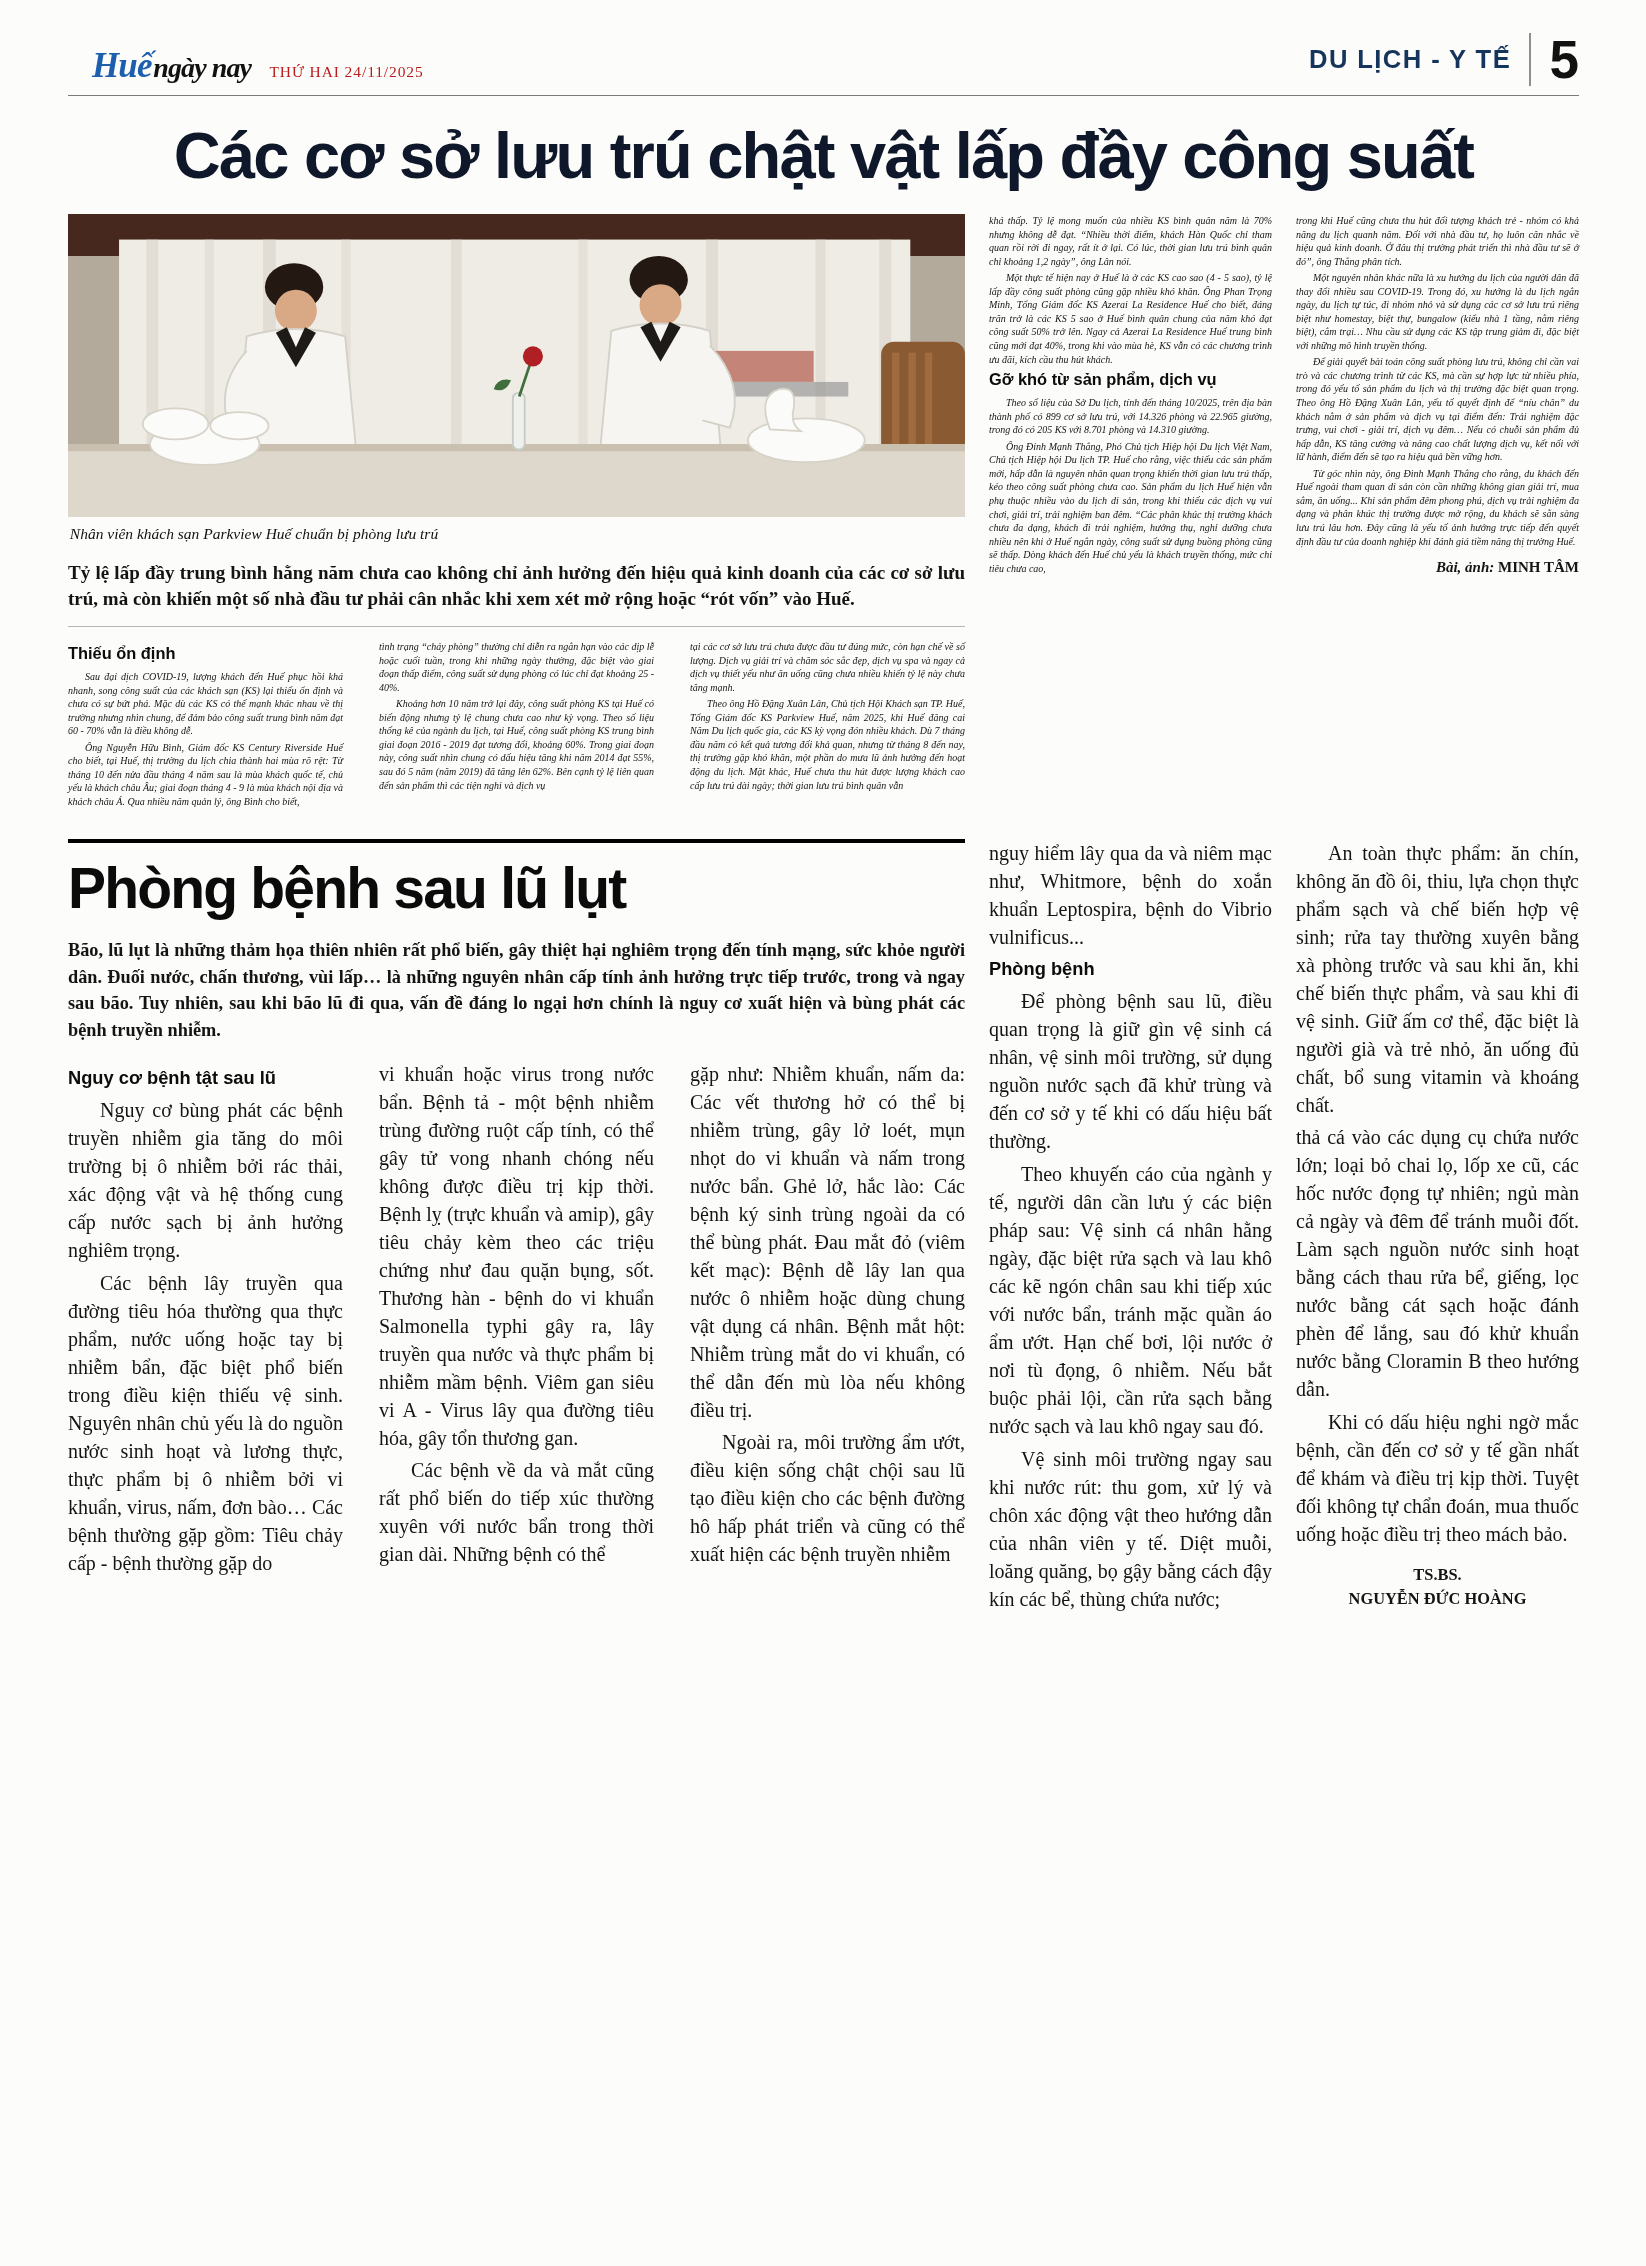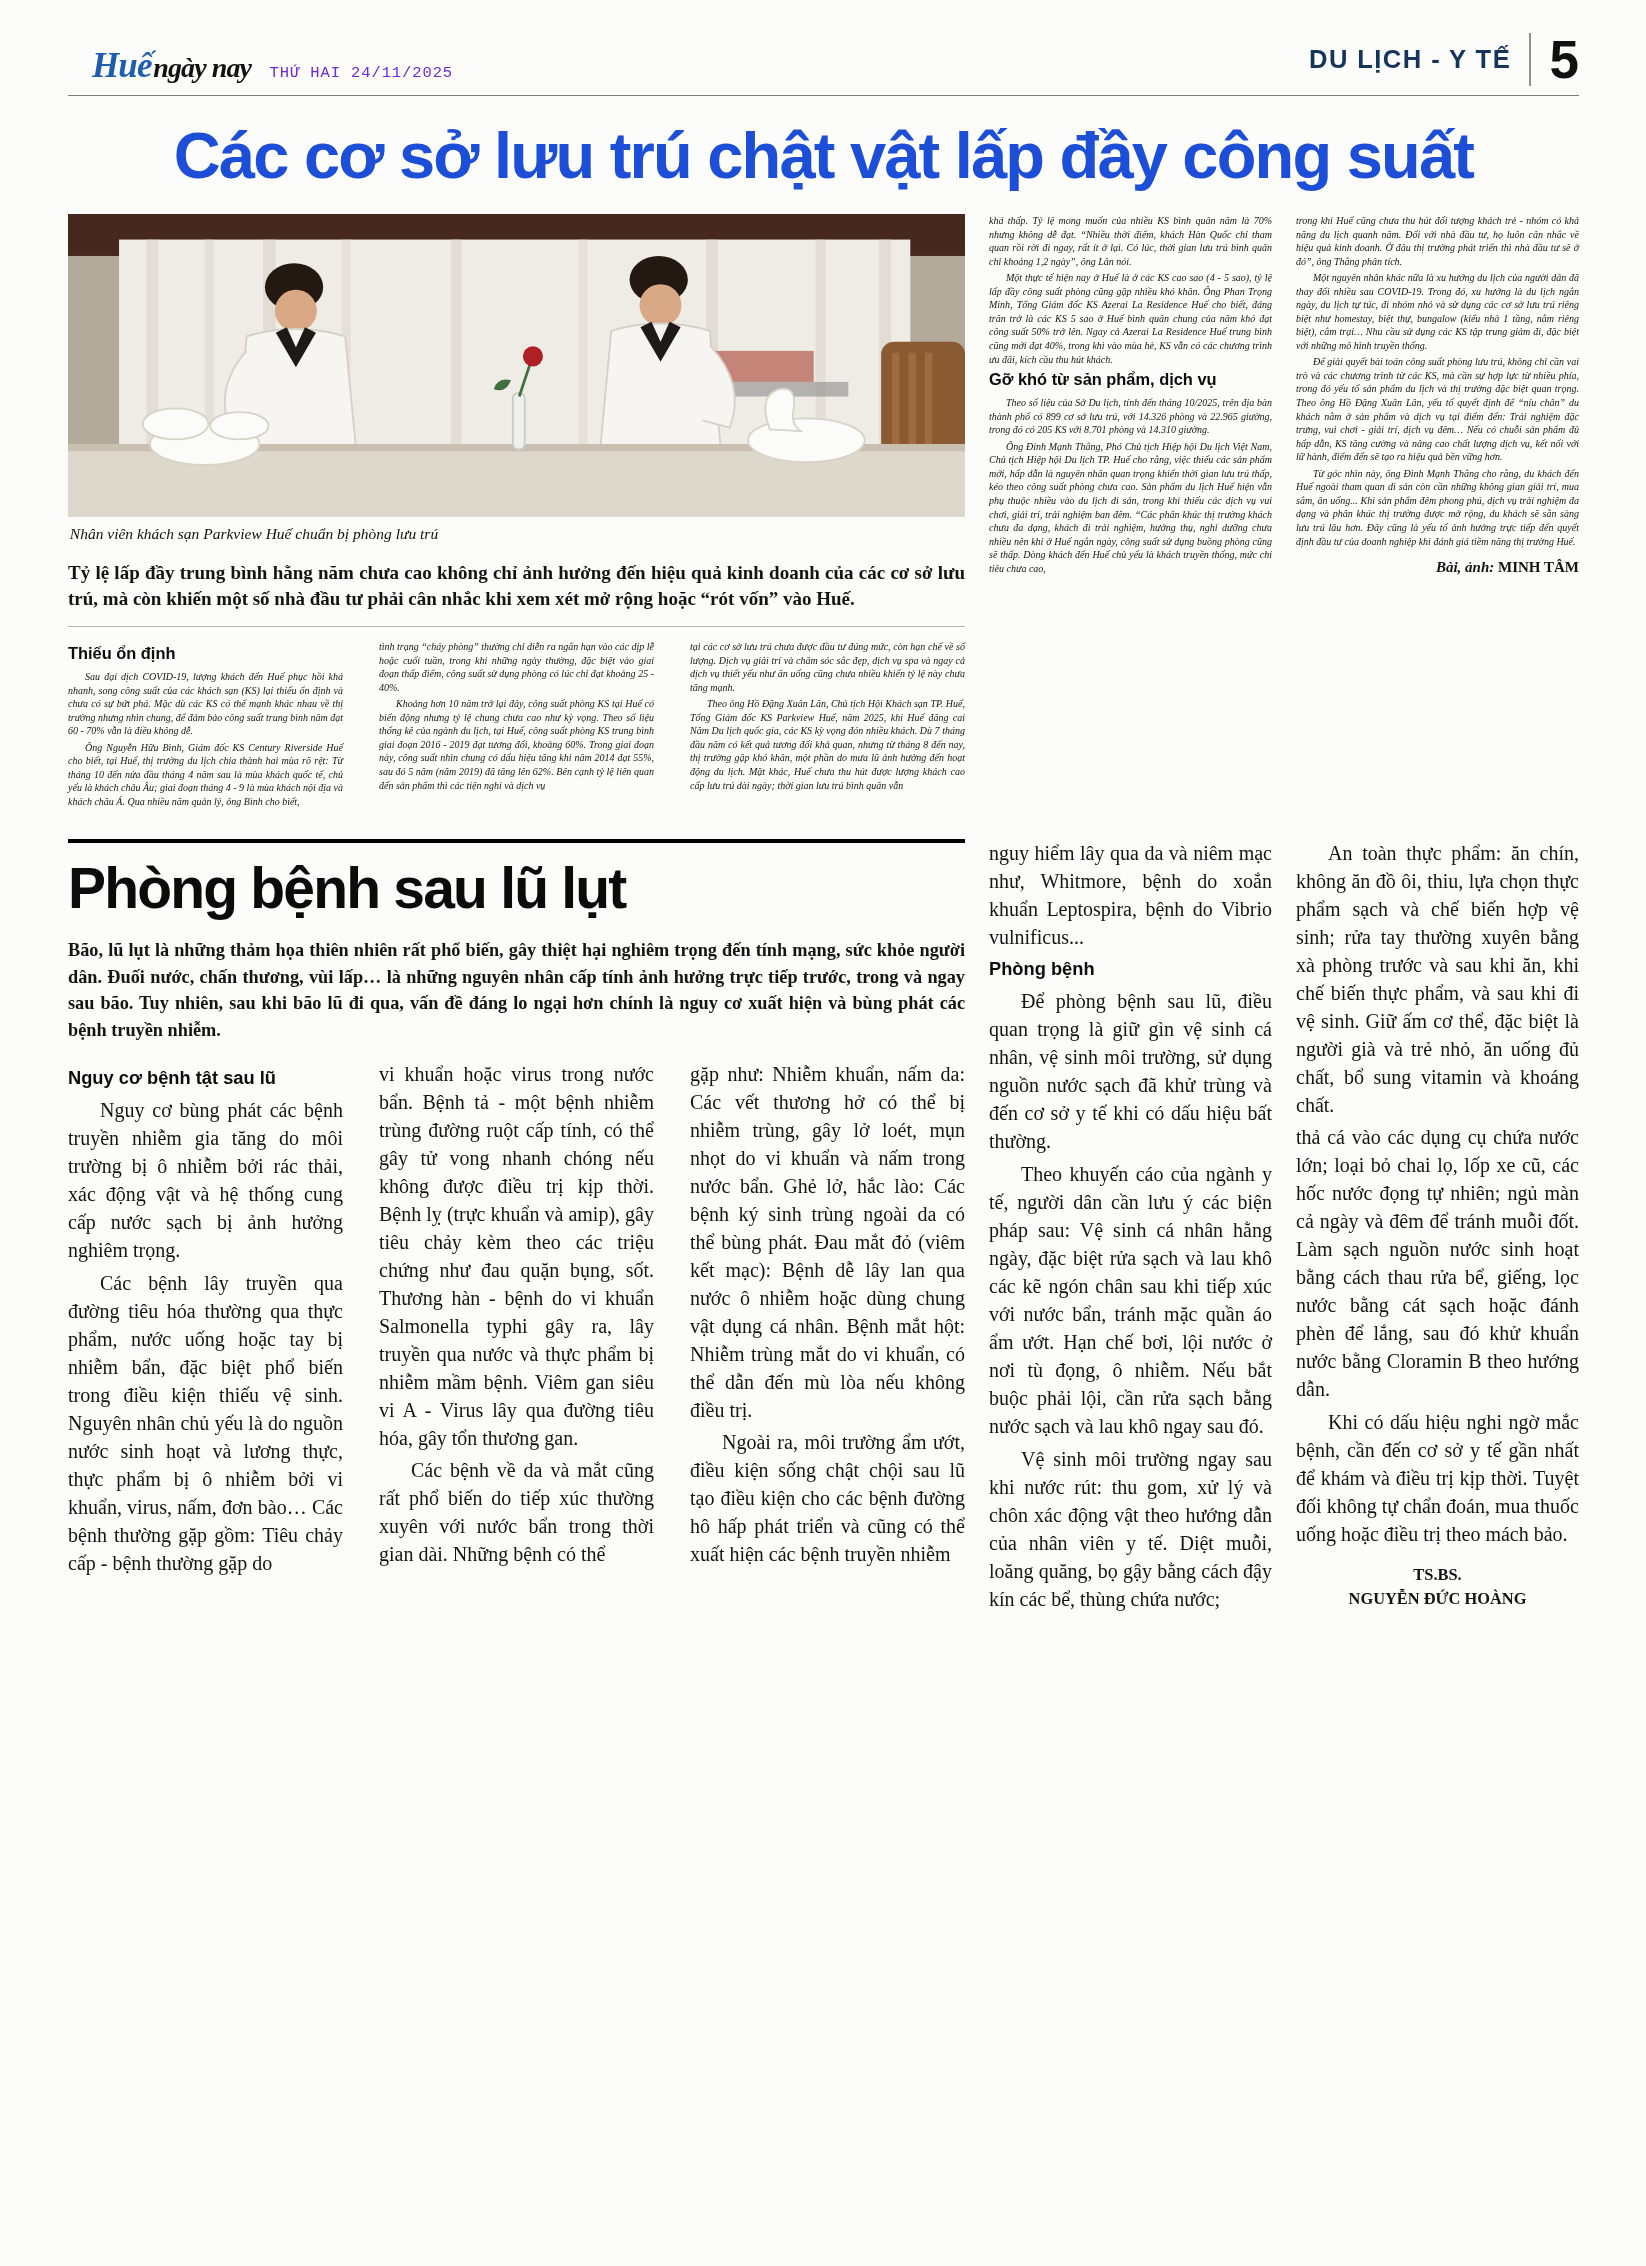--- a/index.html
+++ b/index.html
@@ -21,22 +21,22 @@
   .brand { white-space: nowrap; margin-left: 24px; }
   .brand-hue {
     font-family: "Liberation Serif", serif; font-style: italic; font-weight: bold;
     font-size: 35px; color: #1d5fae; letter-spacing: -0.9px;
   }
   .brand-rest {
     font-family: "Liberation Serif", serif; font-style: italic; font-weight: bold;
     font-size: 28px; color: #121212; letter-spacing: -0.9px; margin-left: 1.8px;
   }
   .mh-date {
-    font-family: Liberation Mono, monospace; font-size: 15.5px;
-    letter-spacing: 0.9px; color: #6d28d9;
+    font-family: Liberation Serif, serif; font-size: 15.5px;
+    letter-spacing: 0.9px; color: #b91c1c;
   }
   .mh-right { display: flex; align-items: center; gap: 18.3px; }
   .mh-section {
     font-family: "Liberation Sans", sans-serif; font-weight: bold;
     font-size: 25.6px; color: #16355d; letter-spacing: 1.4px;
   }
   .mh-divider { width: 1.8px; height: 53px; background: #8f8f8f; }
   .mh-pagenum {
     font-family: "Liberation Sans", sans-serif; font-weight: bold;
     font-size: 53px; color: #111; line-height: 1;
@@ -59,21 +59,21 @@
   .bp2.cont { text-indent: 0; }
   .subhead2 {
     font-family: "Liberation Sans", sans-serif; font-weight: bold;
     font-size: 18.3px; color: #0c0c0c; margin: 7.3px 0 7.3px;
   }
 
   
   .a1-headline {
     font-family: "Liberation Sans", sans-serif; font-weight: 800;
     font-size: 65px; letter-spacing: -1.8px; text-align: center;
-    color: #1d4ed8; margin: 25.6px 0 24px; line-height: 1.05;
+    color: #0f172a; margin: 25.6px 0 24px; line-height: 1.05;
   }
   .a1-grid { display: grid; grid-template-columns: repeat(5, 1fr); column-gap: 24px; }
   .a1-left { grid-column: 1 / 4; }
   .photo { width: 100%; height: 303px; background: #b9b1a4; overflow: hidden; }
   .photo svg { width: 100%; height: 100%; display: block; }
   .caption {
     font-style: italic; font-size: 15.5px; color: #111;
     margin: 8.2px 1.8px 16.4px;
   }
   .lead {

